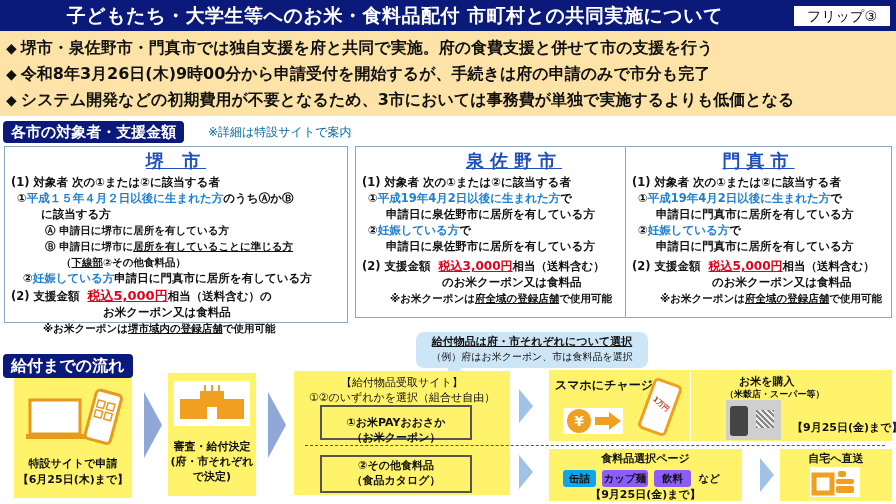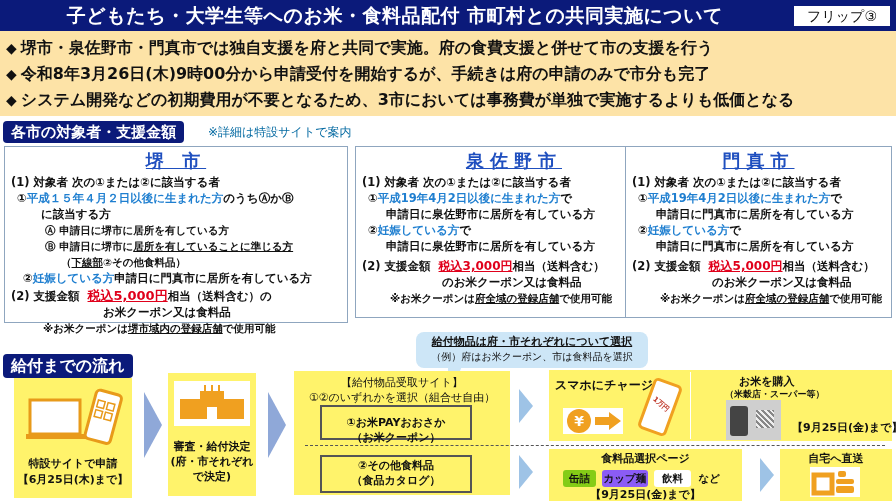--- a/index.html
+++ b/index.html
@@ -179,23 +179,23 @@
   <div class="abs" style="left:177px; top:30px; width:55px; height:40px; background:#cfcfcf;">
     <div style="position:absolute; left:4px; top:6px; width:18px; height:30px; background:#444; border-radius:3px;"></div>
     <div style="position:absolute; left:30px; top:10px; width:18px; height:18px; background:repeating-linear-gradient(45deg,#888 0 2px,#eee 2px 4px);"></div>
   </div>
   <div class="abs ftext" style="left:243px; top:50px; font-size:11px;">【9月25日(金)まで】</div>
 </div>
 
 <div class="abs ybox" style="left:549px; top:449px; width:193px; height:52px;">
   <div class="ftext" style="margin-top:2px;">食料品選択ページ</div>
   <div style="padding-left:14px; margin-top:1px; white-space:nowrap;">
-    <span class="tag" style="background:#84cc16; padding:0 6px;">缶詰</span>
+    <span class="tag" style="background:#0ea5e9; padding:0 6px;">缶詰</span>
     <span class="tag" style="background:#8b5cf6; padding:0 2px;">カップ麺</span>
-    <span class="tag" style="background:#ffffff; padding:0 8px;">飲料</span>
+    <span class="tag" style="background:#8b5cf6; padding:0 8px;">飲料</span>
     <span class="tag" style="padding:0 2px;">など</span>
   </div>
   <div class="ftext">【9月25日(金)まで】</div>
 </div>
 
 <div class="abs arrow-sm" style="left:760px; top:458px;"></div>
 
 <div class="abs ybox" style="left:780px; top:449px; width:112px; height:52px;">
   <div class="ftext" style="margin-top:2px;">自宅へ直送</div>
   <div class="abs" style="left:30px; top:18px; width:50px; height:30px; background:#fff;">

